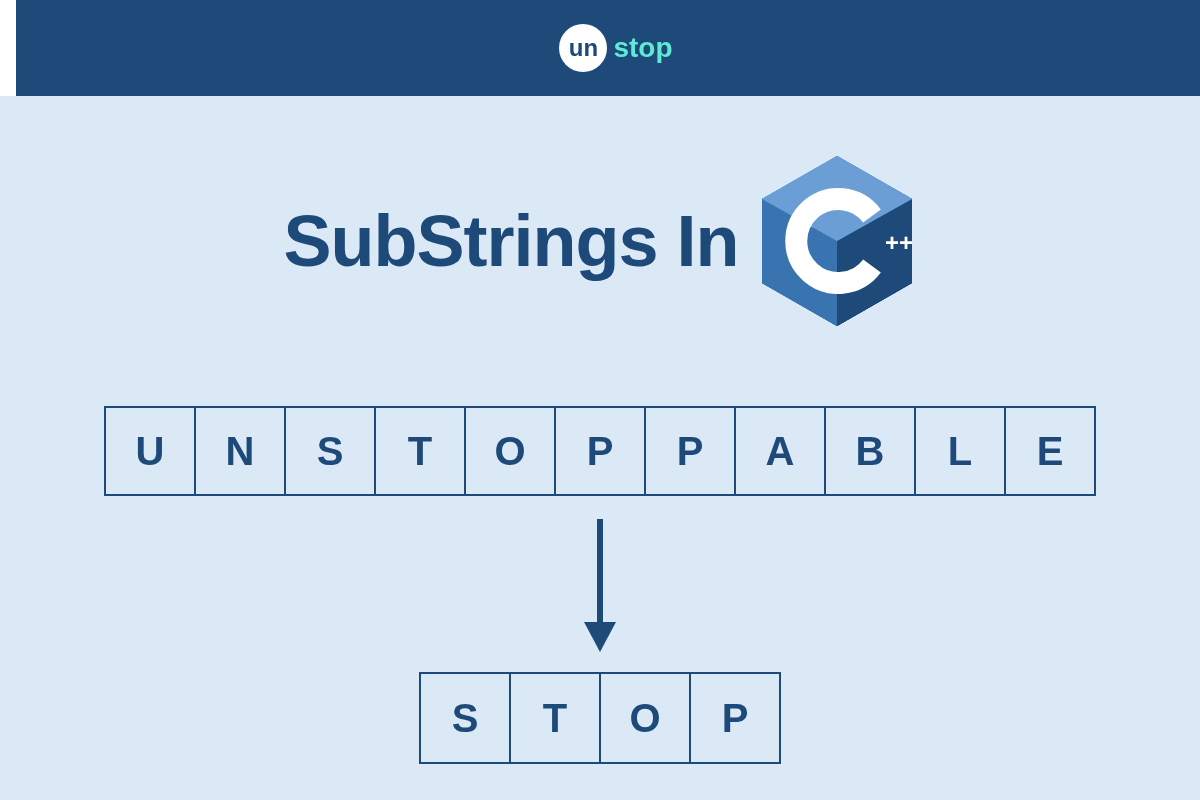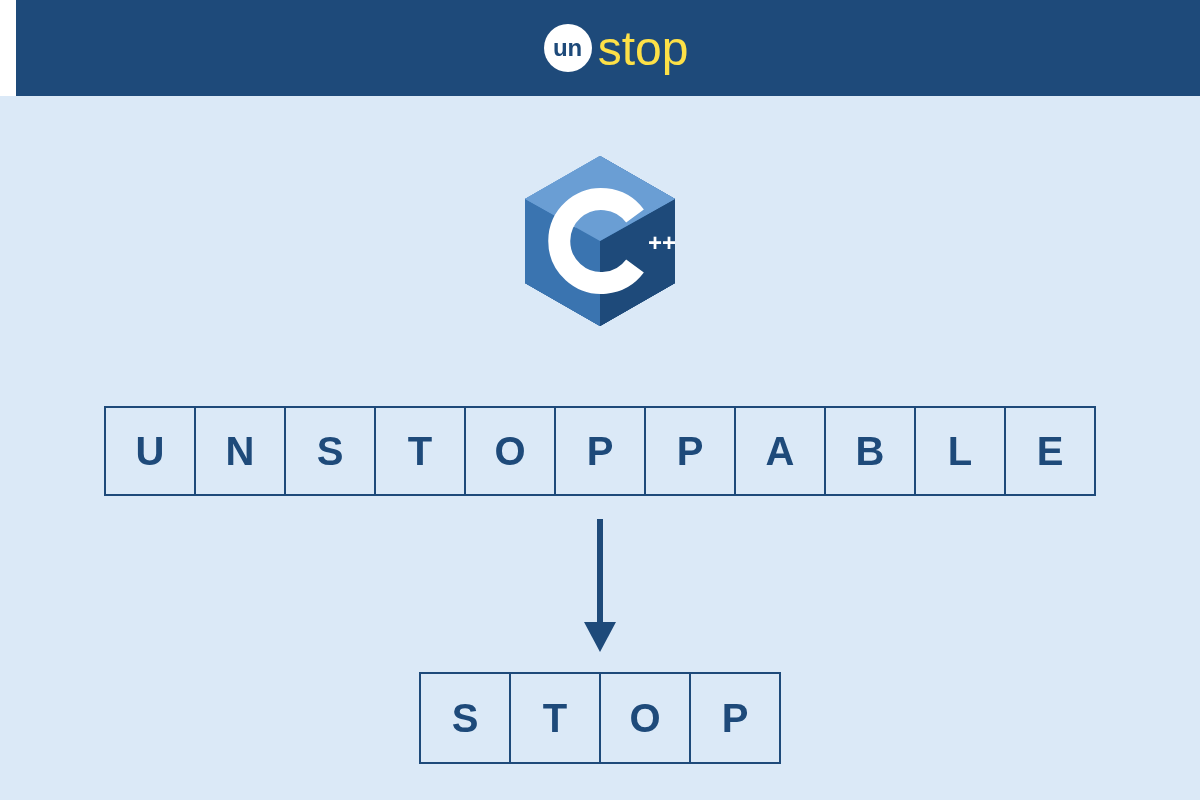--- a/index.html
+++ b/index.html
@@ -28,23 +28,23 @@
       align-items: center;
       justify-content: center;
     }
     .logo-un {
       font-size: 24px;
       font-weight: 700;
       color: #1e4a7a;
       letter-spacing: 0px;
     }
     .logo-stop {
-      font-size: 48px;
-      font-weight: 400;
-      color: #fde047;
+      font-size: 28px;
+      font-weight: 700;
+      color: #5eead4;
       letter-spacing: 0px;
     }
     .content {
       width: 100%;
       height: 704px;
       background: #dbe9f7;
       display: flex;
       flex-direction: column;
       align-items: center;
       padding-top: 55px;
@@ -114,20 +114,21 @@
 <div class="header">
   <div class="logo-circle">
     <span class="logo-un">un</span>
   </div>
   <span class="logo-stop">stop</span>
 </div>
 
 <div class="content">
 
   <div class="title-row">
+    <span class="title-text">SubStrings In</span>
     <div class="cpp-hex-wrapper">
       <svg width="160" height="180" viewBox="0 0 160 180">
 
         <polygon points="80,5 155,48 155,132 80,175 5,132 5,48" fill="#6a9ed4"></polygon>
         <polygon points="80,5 155,48 155,132 80,90" fill="#3a74b0"></polygon>
         <polygon points="80,90 155,132 80,175 5,132" fill="#1e4a7a"></polygon>
         <polygon points="80,90 155,48 155,132" fill="#1e4a7a"></polygon>
         <polygon points="80,5 155,48 80,90" fill="#6a9ed4"></polygon>
         <polygon points="80,5 5,48 5,132 80,90" fill="#6a9ed4"></polygon>
         <polygon points="5,48 80,5 80,90" fill="#6a9ed4"></polygon>

